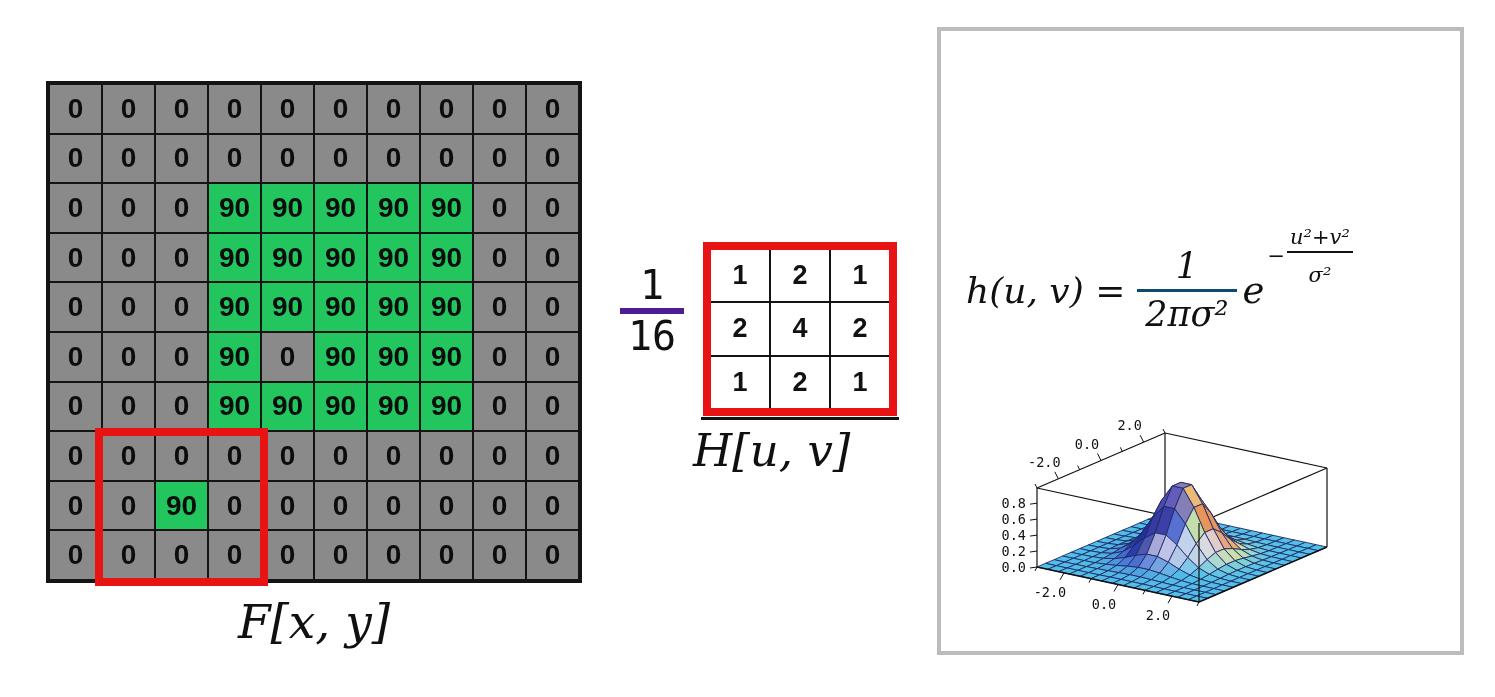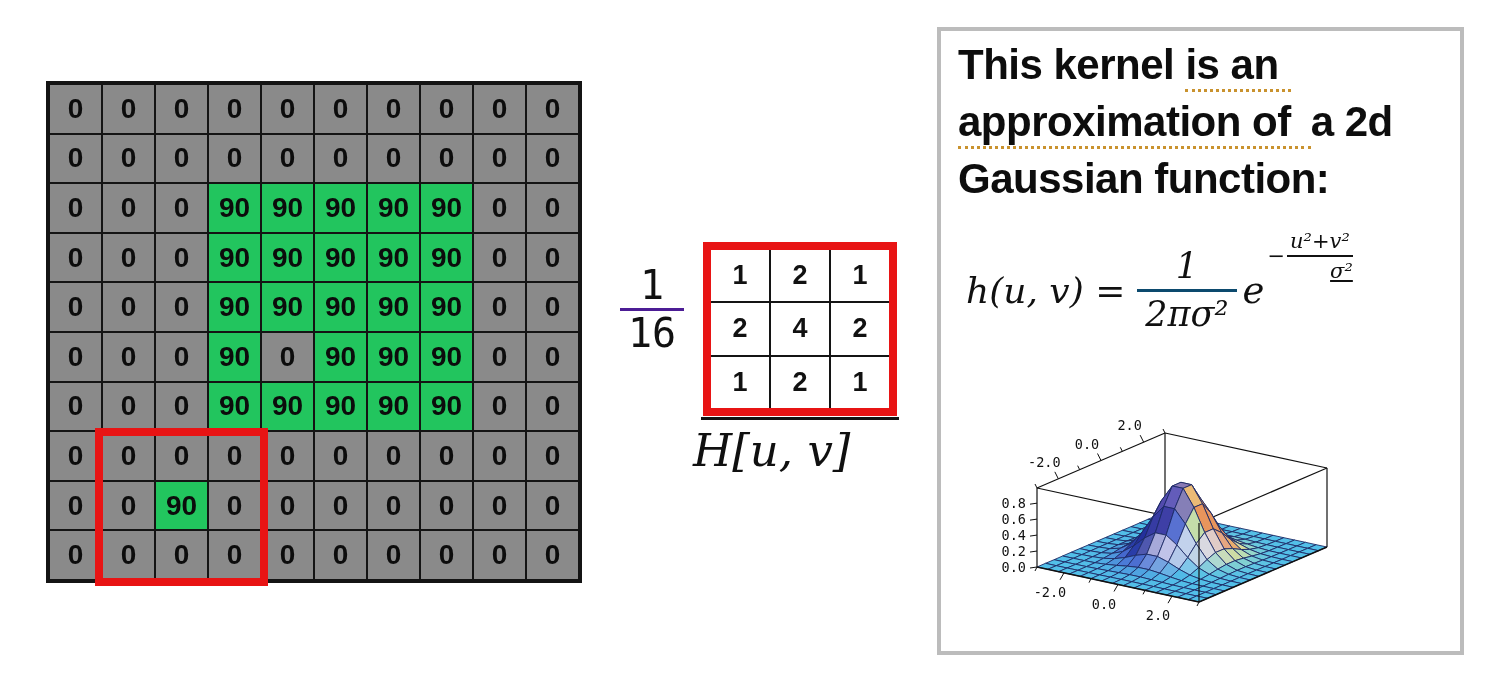--- a/index.html
+++ b/index.html
@@ -14,21 +14,21 @@
          font-size:28px;font-weight:600;color:#0c0c0c;}
   .fcell.hi{background:#22c55e;}
   .redbox{position:absolute;border:8px solid #e81414;box-sizing:border-box;background:transparent;}
   #red-f{left:95px;top:428px;width:173px;height:158px;}
   .flabel{position:absolute;left:46px;top:594px;width:536px;text-align:center;
           font-family:"DejaVu Serif",serif;font-style:italic;font-size:47px;color:#101010;}
 
   
   .coeff{position:absolute;left:620px;top:263px;width:64px;text-align:center;
          font-family:"DejaVu Sans Mono",monospace;font-size:40px;color:#111;line-height:1.12;}
-  .coeff .cden{border-top:3px solid #4c1d95;}
+  .coeff .cden{border-top:6px solid #4c1d95;}
   .kwrap{position:absolute;left:703px;top:242px;width:194px;height:174px;box-sizing:border-box;
          border:8px solid #e81414;background:#141414;}
   .kgrid{width:100%;height:100%;display:grid;grid-template-columns:repeat(3,1fr);
          grid-template-rows:repeat(3,1fr);gap:2px;background:#141414;}
   .kcell{background:#ffffff;display:flex;align-items:center;justify-content:center;
          font-size:27px;font-weight:600;color:#111;}
   .kunder{position:absolute;left:701px;top:417px;width:198px;height:3px;background:#141414;}
   .hlabel{position:absolute;left:693px;top:424px;width:214px;text-align:left;
           font-family:"DejaVu Serif",serif;font-style:italic;font-size:45px;color:#101010;}
 
@@ -43,23 +43,23 @@
 
   
   .formula{position:absolute;left:966px;top:246px;display:flex;align-items:center;
            font-family:"DejaVu Serif",serif;font-style:italic;color:#101010;}
   .f-lhs{font-size:36px;}
   .frac{display:flex;flex-direction:column;align-items:center;margin:0 6px 0 12px;}
   .frac .fn{font-size:35px;padding:0 6px 3px;}
   .frac .fd{font-size:35px;border-top:3px solid #0c4a6e;padding:2px 8px 0;}
   .f-e{font-size:37px;}
   .f-exp{display:flex;align-items:center;transform:translateY(-34px);font-size:21px;margin-left:3px;}
-  .f-exp .sfrac{display:flex;flex-direction:column;align-items:flex-end;margin-left:2px;}
+  .f-exp .sfrac{display:flex;flex-direction:column;align-items:center;margin-left:2px;}
   .sfn{padding:0 3px 2px;border-bottom:2px solid #111;}
-  .sfd{padding-top:2px;text-decoration:underline;}
+  .sfd{padding-top:10px;}
 
   
   #plot3d{position:absolute;left:985px;top:390px;width:490px;height:280px;}
   #plot3d text{font-family:"DejaVu Sans Mono",monospace;font-size:13.5px;fill:#111;}
 </style>
 </head>
 <body>
 
 <div class="stage">
 
@@ -159,20 +159,21 @@
       <div class="fcell">0</div>
       <div class="fcell">0</div>
       <div class="fcell">0</div>
       <div class="fcell">0</div>
       <div class="fcell">0</div>
       <div class="fcell">0</div>
       <div class="fcell">0</div>
       <div class="fcell">0</div>
     </div>
   <div class="redbox" id="red-f"></div>
+  <div class="flabel">F[x, y]</div>
 
   <div class="coeff">
     <div class="cnum">1</div>
     <div class="cden">16</div>
   </div>
 
   <div class="kwrap">
     <div class="kgrid">
       <div class="kcell">1</div>
       <div class="kcell">2</div>
@@ -183,25 +184,20 @@
       <div class="kcell">1</div>
       <div class="kcell">2</div>
       <div class="kcell">1</div>
     </div>
   </div>
   <div class="kunder"></div>
   <div class="hlabel">H[u, v]</div>
 
   <div class="infobox"></div>
 
-  <div class="iptext">
-    <span>This kernel </span><span class="mark mark1">is an</span><br>
-    <span class="mark mark2">approximation of</span><span>a 2d</span><br>
-    <span>Gaussian function:</span>
-  </div>
 
   <div class="formula">
     <span class="f-lhs">h(u, v) =</span>
     <span class="frac">
       <span class="fn">1</span>
       <span class="fd">2πσ²</span>
     </span>
     <span class="f-e">e</span>
     <span class="f-exp">
       <span>−</span>

